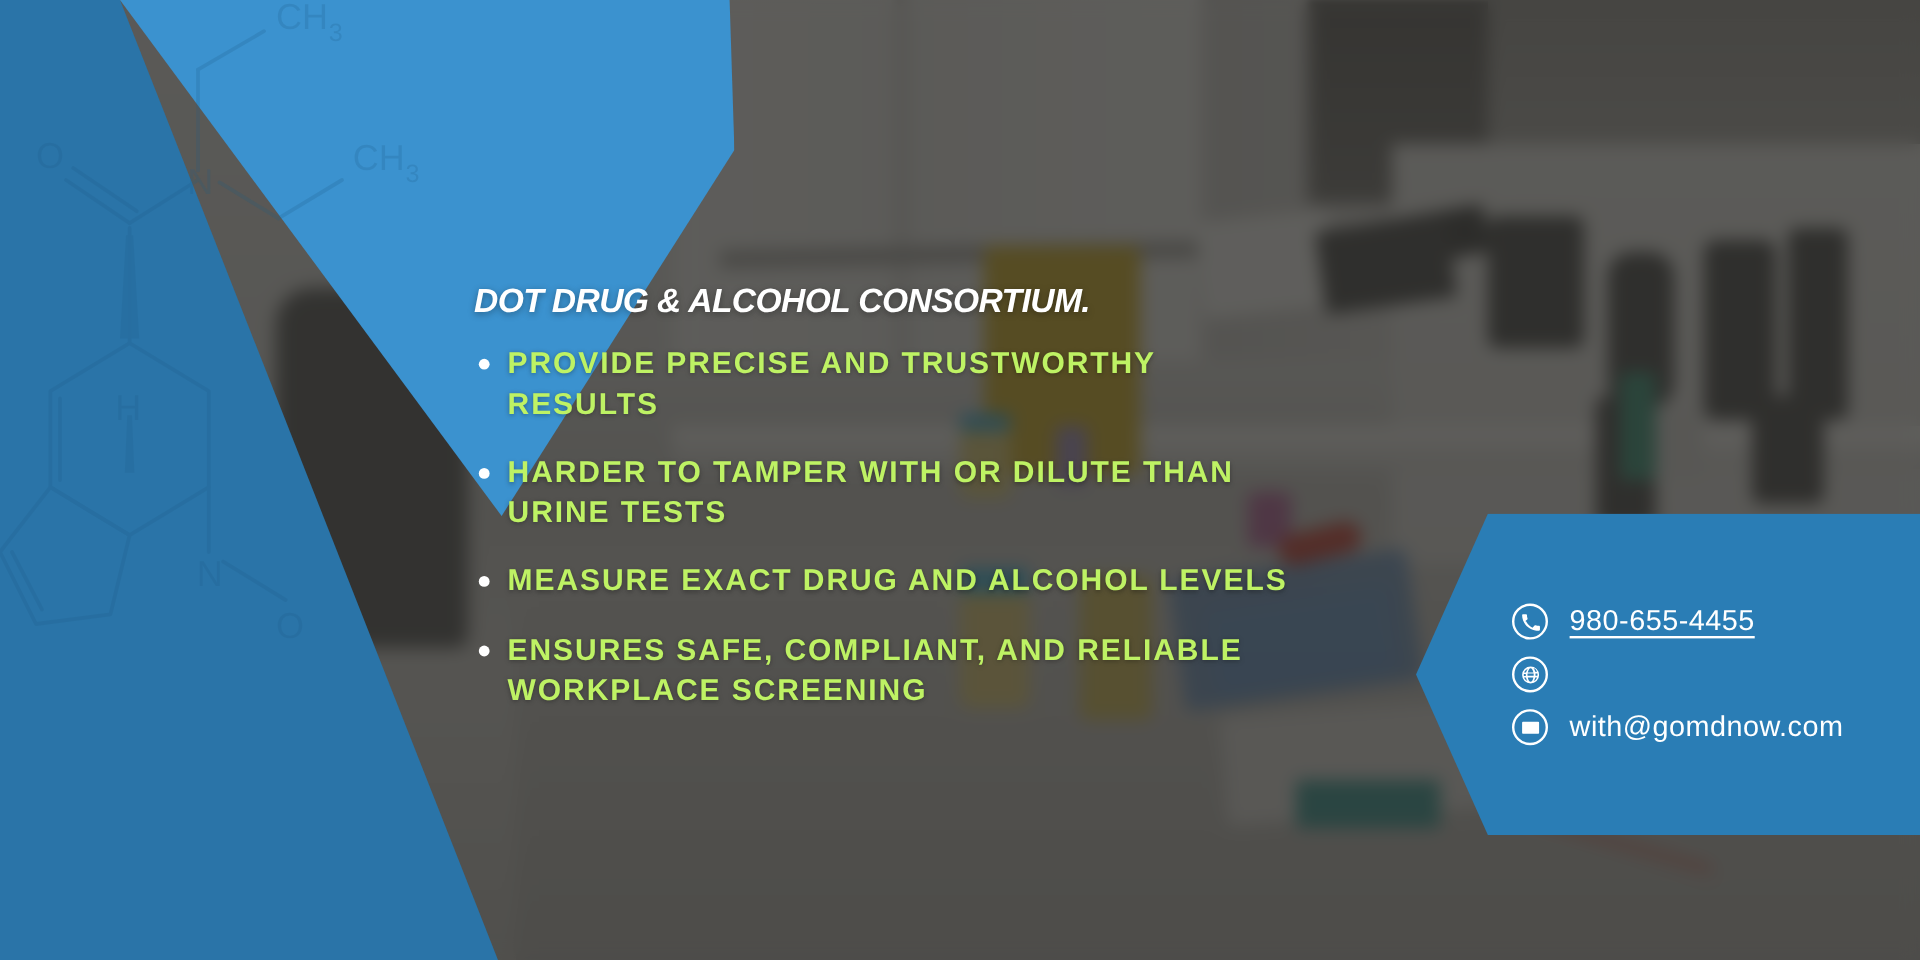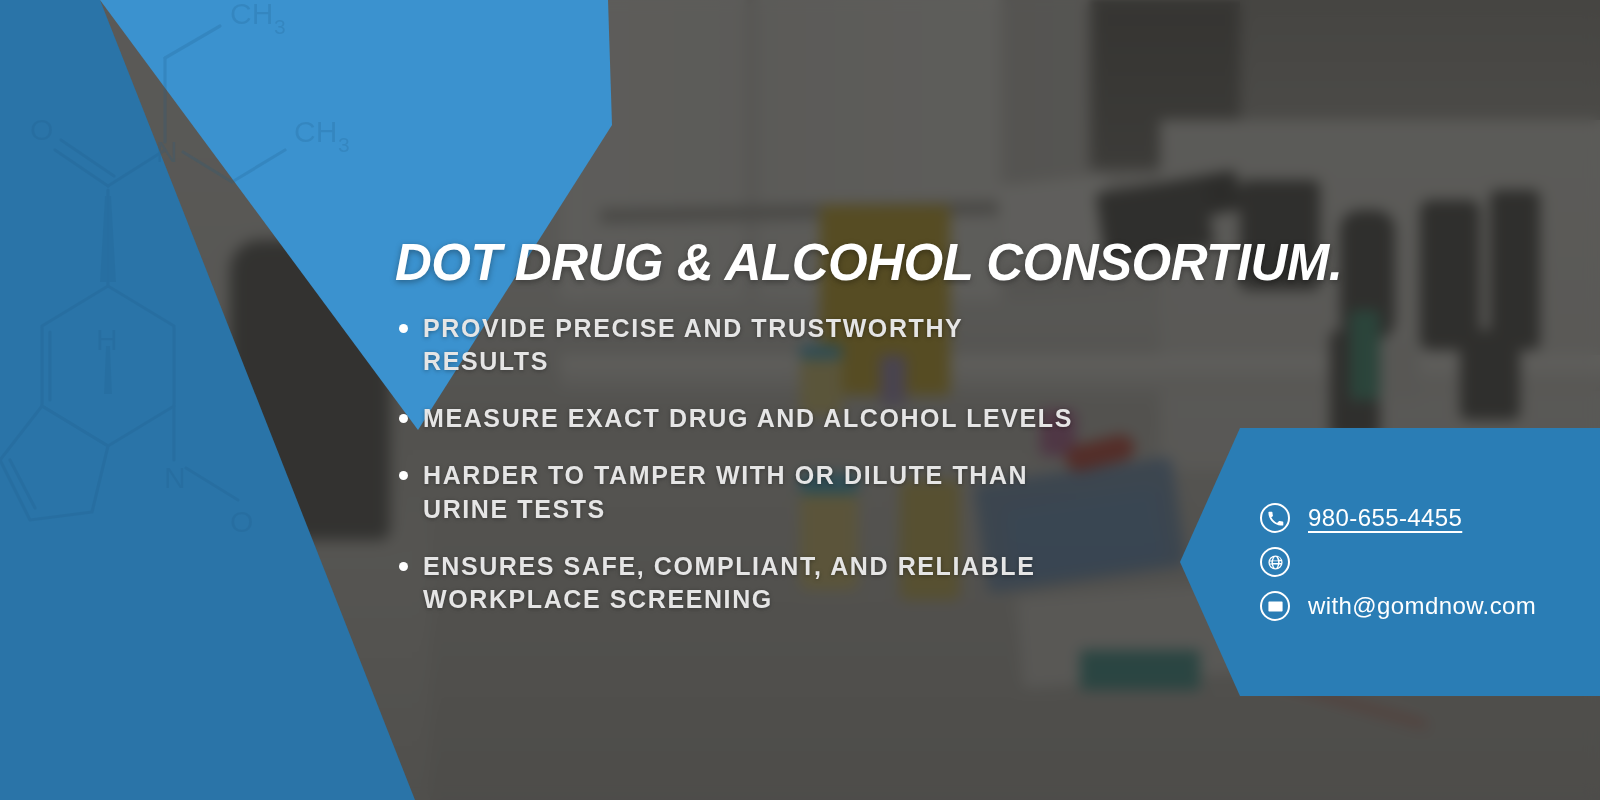--- a/index.html
+++ b/index.html
@@ -93,29 +93,29 @@
     clip-path:polygon(100px 0, 608px 0, 612px 125px, 418px 430px, 100px 0);
   }
 
   
   .molecule{position:absolute;left:-20px;top:-10px;width:470px;height:640px;opacity:.20;}
   .molecule svg{width:100%;height:100%;}
 
   
   .content{position:absolute;left:395px;top:236px;width:960px;}
   .headline{
-    font-size:51px;font-weight:bold;font-style:italic;color:#fff;
+    font-size:28px;font-weight:bold;font-style:italic;color:#fff;
     letter-spacing:-0.5px;line-height:1.05;white-space:nowrap;
     text-shadow:0 2px 6px rgba(0,0,0,.35);
     font-stretch:condensed;
   }
   ul.bullets{list-style:none;margin:22px 0 0 0;padding:0;}
   ul.bullets li{
     position:relative;padding-left:28px;margin-bottom:24px;
-    color:#e5e5e5;font-size:25px;font-weight:bold;letter-spacing:1.6px;
+    color:#bef264;font-size:25px;font-weight:bold;letter-spacing:1.6px;
     line-height:1.33;text-transform:uppercase;max-width:680px;
     text-shadow:0 1px 4px rgba(0,0,0,.35);
   }
   ul.bullets li::before{
     content:"";position:absolute;left:4px;top:12px;
     width:9px;height:9px;border-radius:50%;background:#fff;
   }
 
   
   .contact{
@@ -225,22 +225,22 @@
         <text x="184" y="498">N</text>
         <text x="250" y="542">O</text>
       </g>
     </svg>
   </div>
 
   <div class="content">
     <div class="headline">DOT DRUG &amp; ALCOHOL CONSORTIUM.</div>
     <ul class="bullets">
       <li>Provide precise and trustworthy results</li>
+      <li>Harder to tamper with or dilute than urine tests</li>
       <li>Measure exact drug and alcohol levels</li>
-      <li>Harder to tamper with or dilute than urine tests</li>
       <li>Ensures safe, compliant, and reliable workplace screening</li>
     </ul>
   </div>
 
   <div class="contact">
 
     <div class="crow">
       <span class="cicon">
         <svg viewBox="0 0 24 24">
             <path d="M6.6 10.8c1.7 3.3 4.3 5.9 7.6 7.6l2.5-2.5c.3-.3.8-.4 1.2-.3 1.3.4 2.7.7 4.1.7.6 0 1 .4 1 1V21c0 .6-.4 1-1 1C10.3 22 2 13.7 2 3.5c0-.6.4-1 1-1H6.7c.6 0 1 .4 1 1 0 1.4.2 2.8.7 4.1.1.4 0 .9-.3 1.2l-2.5 2z"></path>

